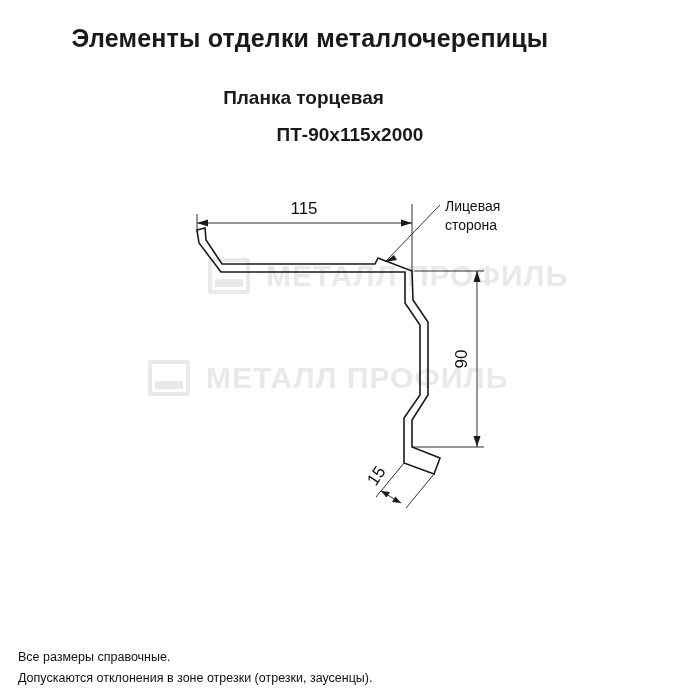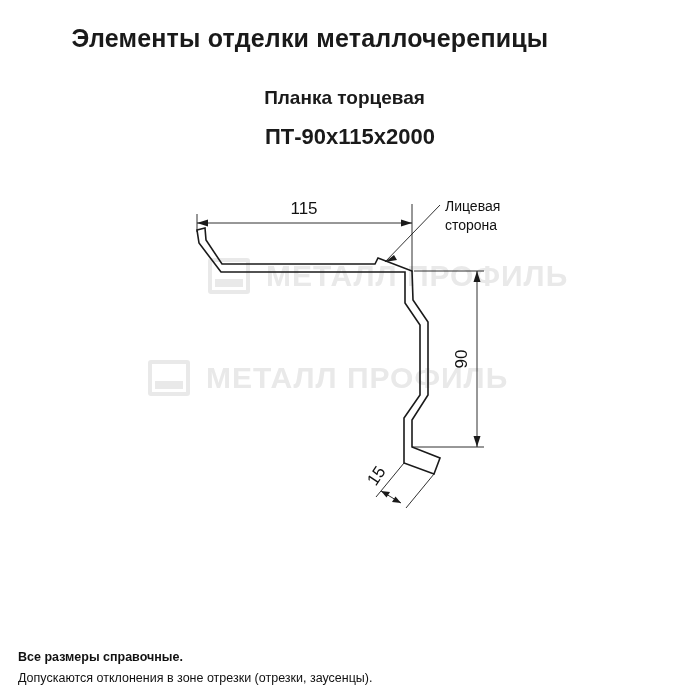--- a/index.html
+++ b/index.html
@@ -31,29 +31,28 @@
     letter-spacing: 0.2px;
   }
   .subtitle {
     position: absolute;
     top: 87px;
     left: 0;
     width: 607px;
     text-align: center;
     font-size: 19px;
     font-weight: bold;
-    margin-left: 41px;
   }
   .code {
     position: absolute;
     top: 124px;
     left: 0;
     width: 700px;
     text-align: center;
-    font-size: 22px;
+    font-size: 19px;
     font-weight: bold;
   }
   .drawing {
     position: absolute;
     top: 0;
     left: 0;
     width: 700px;
     height: 700px;
   }
   .watermarks {
@@ -93,21 +92,21 @@
     background: #e9e9e9;
   }
   .wm1 { top: 258px; left: 208px; }
   .wm2 { top: 360px; left: 148px; }
   .footer {
     position: absolute;
     left: 18px;
     font-size: 12.5px;
     color: #111;
   }
-  .footer-1 { top: 650px; font-weight: bold; }
+  .footer-1 { top: 650px; }
   .footer-2 { top: 671px; }
   .dim-label {
     font-size: 17px;
     fill: #111;
     font-family: "Liberation Sans", sans-serif;
   }
   .face-label {
     font-size: 14px;
     fill: #111;
     font-family: "Liberation Sans", sans-serif;

